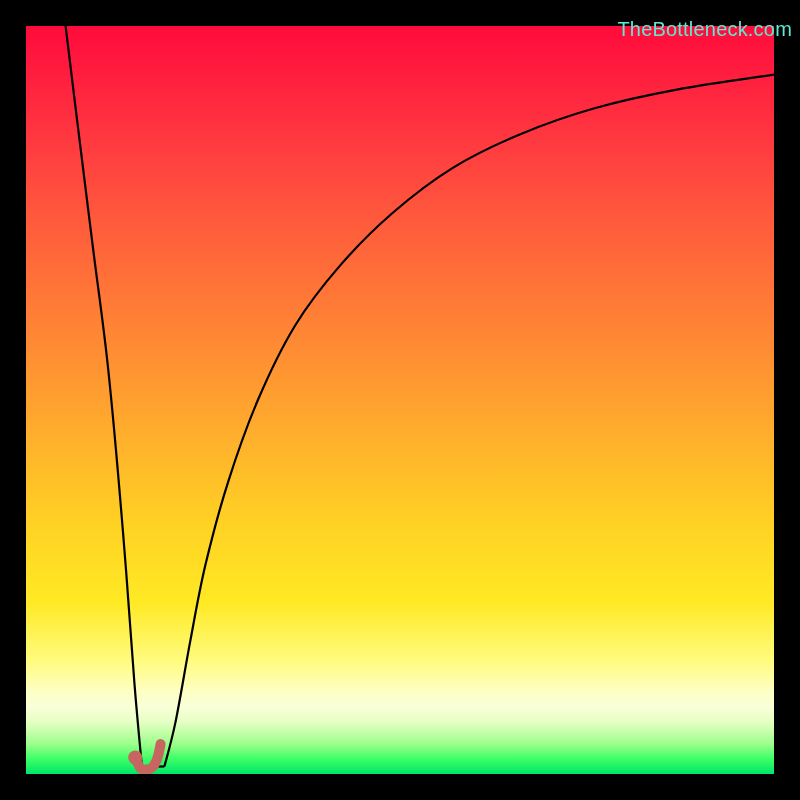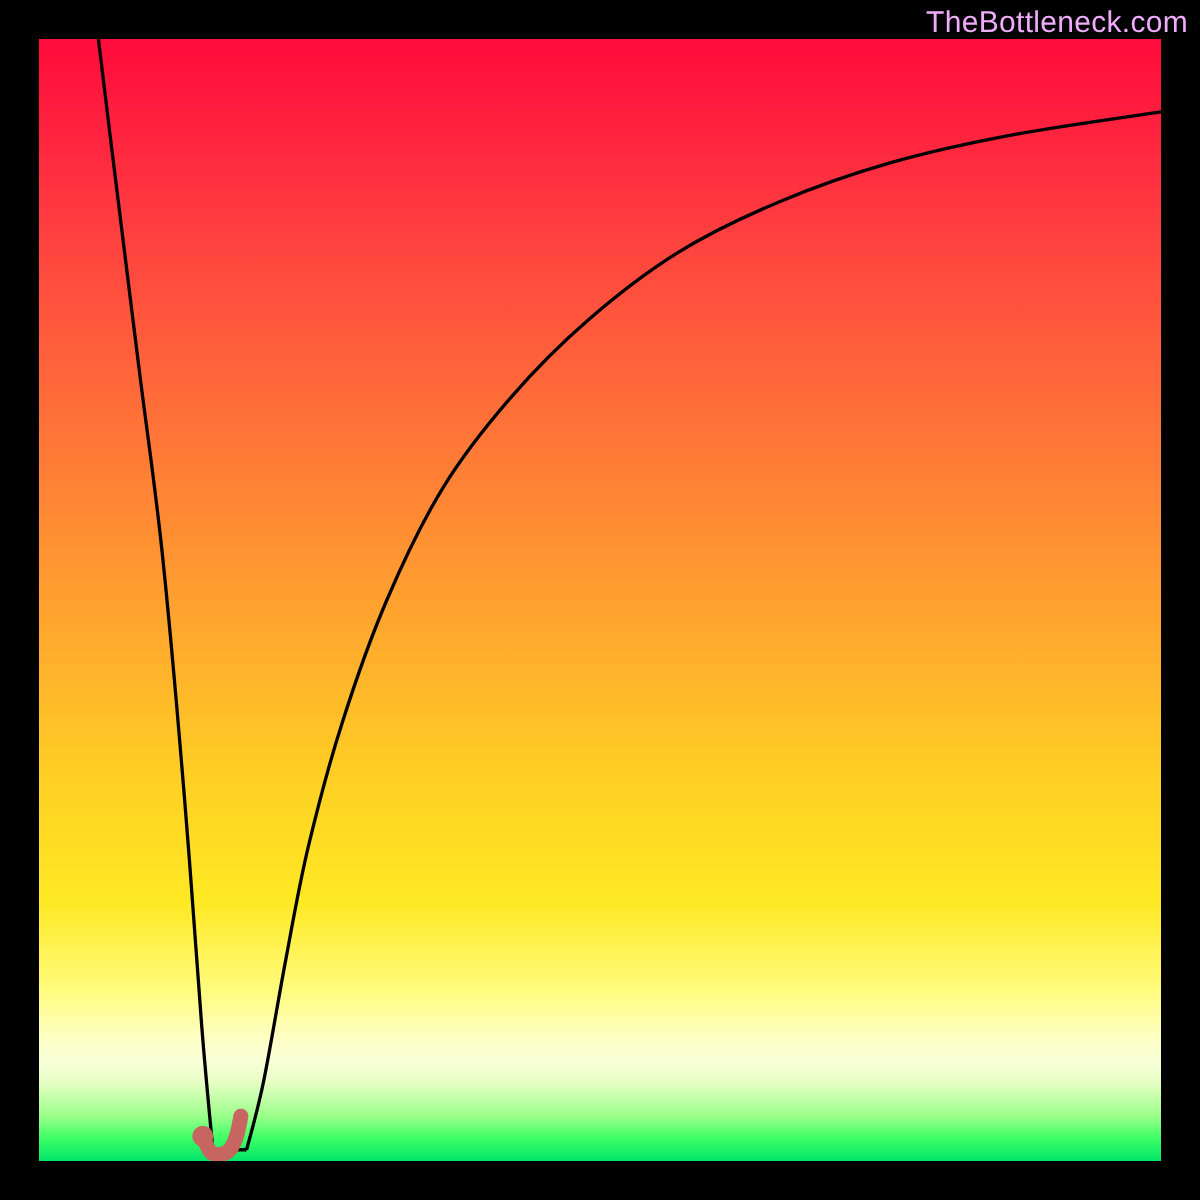--- a/index.html
+++ b/index.html
@@ -46,23 +46,23 @@
   }
   .curve-svg {
     position: absolute;
     left: 0;
     top: 0;
     width: 748px;
     height: 748px;
   }
   .watermark {
     position: absolute;
-    top: 4px;
+    top: 18px;
     right: 8px;
-    color: #f0abfc;
+    color: #5eead4;
     font-size: 20px;
     letter-spacing: 0.2px;
   }
 </style>
 </head>
 <body>
 
 <div class="frame">
   <div class="plot">
     <svg class="curve-svg" viewBox="0 0 748 748" preserveAspectRatio="none">

